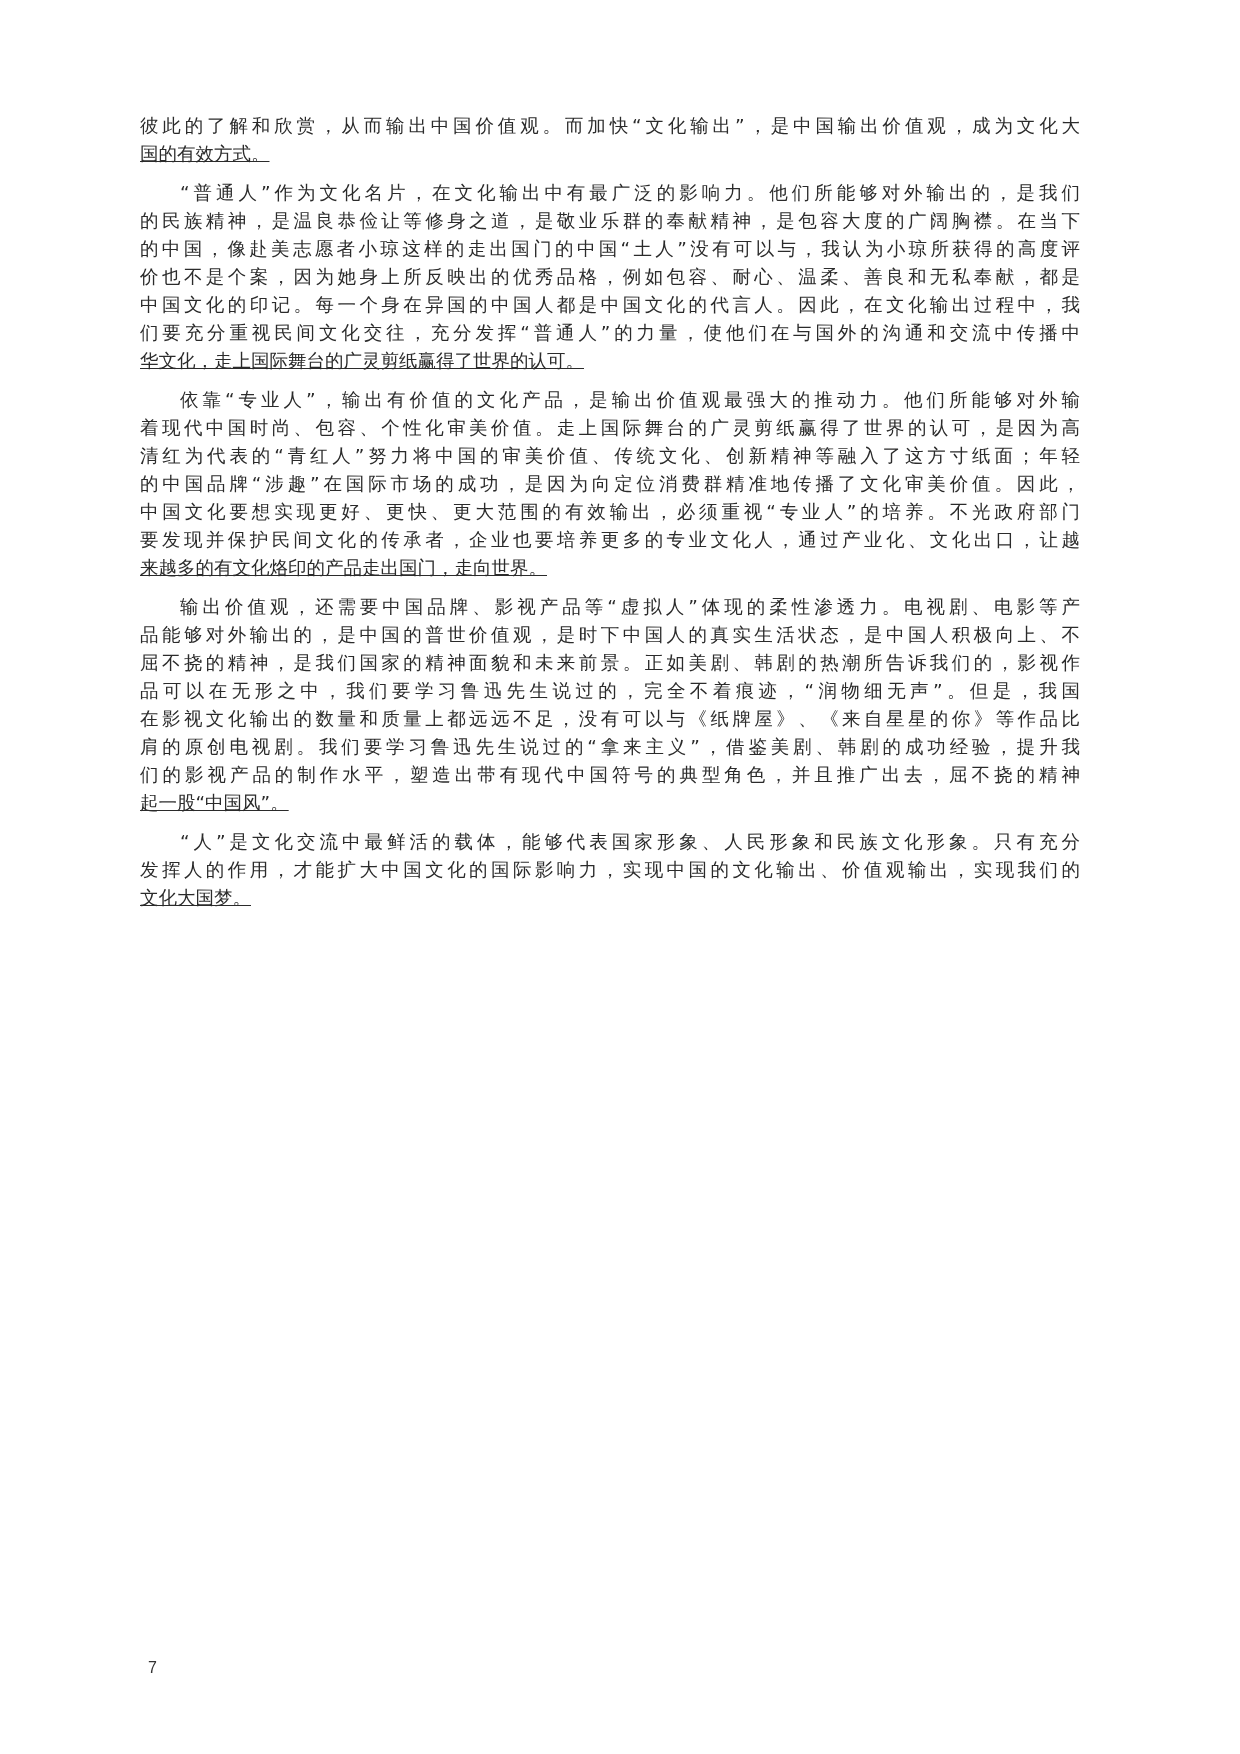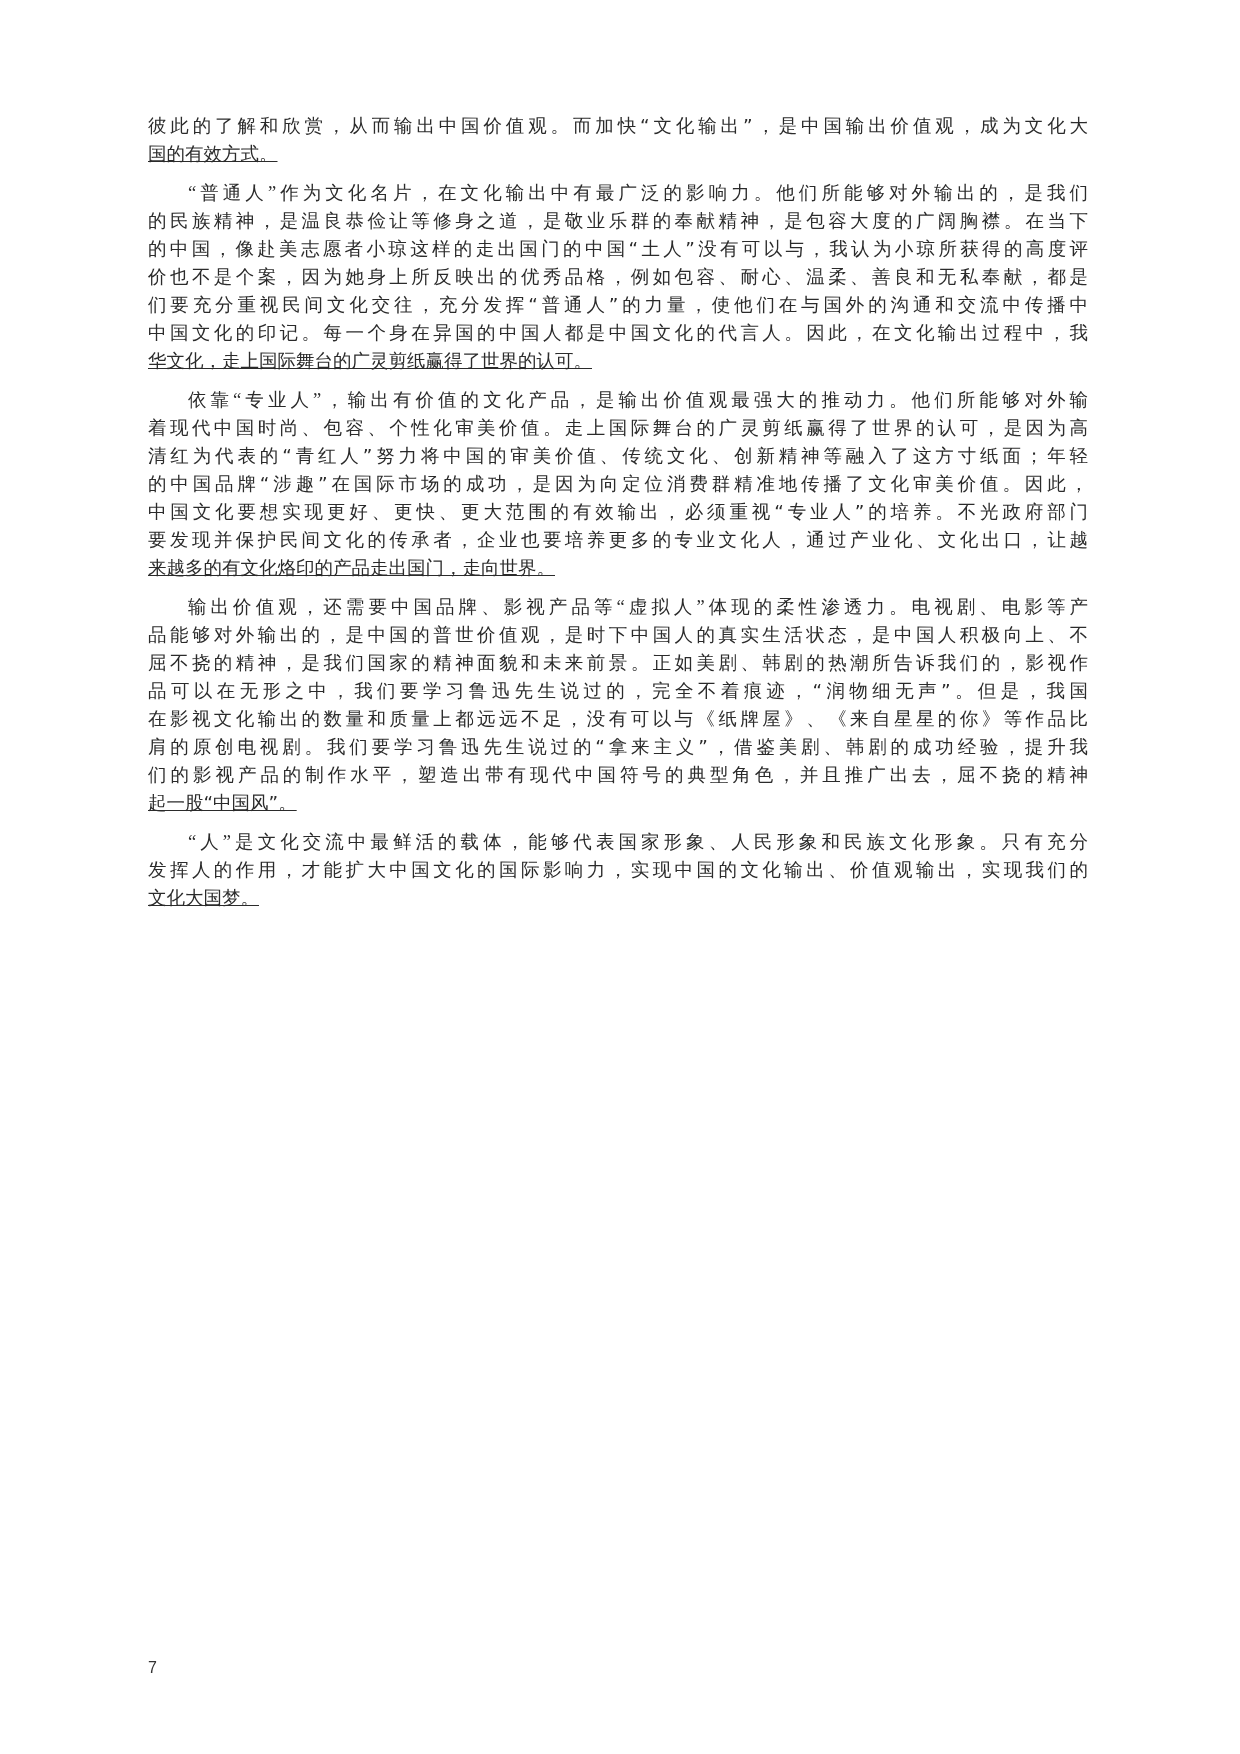--- a/index.html
+++ b/index.html
@@ -7,21 +7,21 @@
     width: 1240px;
     height: 1754px;
     background: #ffffff;
     position: relative;
     overflow: hidden;
     font-family: "DejaVu Sans", "Liberation Sans", sans-serif;
     color: #2b2b2b;
   }
   .page-content {
     position: absolute;
-    left: 148px;
+    left: 140px;
     top: 112px;
     width: 940px;
   }
   .para {
     margin: 0 0 11px 0;
   }
   .line {
     display: block;
     height: 28px;
     line-height: 28px;
@@ -30,21 +30,20 @@
     text-align: justify;
     text-align-last: justify;
     overflow: hidden;
   }
   .line.last {
     text-align-last: left;
     text-decoration: underline;
   }
   .line.indent {
     padding-left: 40px;
-    font-family: Liberation Serif, serif;
   }
   .page-number {
     position: absolute;
     left: 148px;
     top: 1656px;
     font-size: 16px;
     line-height: 24px;
     color: #333333;
     font-family: "Liberation Sans", sans-serif;
   }
@@ -57,22 +56,22 @@
   <p class="para">
     <span class="line">彼此的了解和欣赏，从而输出中国价值观。而加快“文化输出”，是中国输出价值观，成为文化大</span>
     <span class="line last">国的有效方式。</span>
   </p>
 
   <p class="para">
     <span class="line indent">“普通人”作为文化名片，在文化输出中有最广泛的影响力。他们所能够对外输出的，是我们</span>
     <span class="line">的民族精神，是温良恭俭让等修身之道，是敬业乐群的奉献精神，是包容大度的广阔胸襟。在当下</span>
     <span class="line">的中国，像赴美志愿者小琼这样的走出国门的中国“土人”没有可以与，我认为小琼所获得的高度评</span>
     <span class="line">价也不是个案，因为她身上所反映出的优秀品格，例如包容、耐心、温柔、善良和无私奉献，都是</span>
+    <span class="line">中国文化的印记。每一个身在异国的中国人都是中国文化的代言人。因此，在文化输出过程中，我</span>
     <span class="line">们要充分重视民间文化交往，充分发挥“普通人”的力量，使他们在与国外的沟通和交流中传播中</span>
-    <span class="line">中国文化的印记。每一个身在异国的中国人都是中国文化的代言人。因此，在文化输出过程中，我</span>
     <span class="line last">华文化，走上国际舞台的广灵剪纸赢得了世界的认可。</span>
   </p>
 
   <p class="para">
     <span class="line indent">依靠“专业人”，输出有价值的文化产品，是输出价值观最强大的推动力。他们所能够对外输</span>
     <span class="line">着现代中国时尚、包容、个性化审美价值。走上国际舞台的广灵剪纸赢得了世界的认可，是因为高</span>
     <span class="line">清红为代表的“青红人”努力将中国的审美价值、传统文化、创新精神等融入了这方寸纸面；年轻</span>
     <span class="line">的中国品牌“涉趣”在国际市场的成功，是因为向定位消费群精准地传播了文化审美价值。因此，</span>
     <span class="line">中国文化要想实现更好、更快、更大范围的有效输出，必须重视“专业人”的培养。不光政府部门</span>
     <span class="line">要发现并保护民间文化的传承者，企业也要培养更多的专业文化人，通过产业化、文化出口，让越</span>

